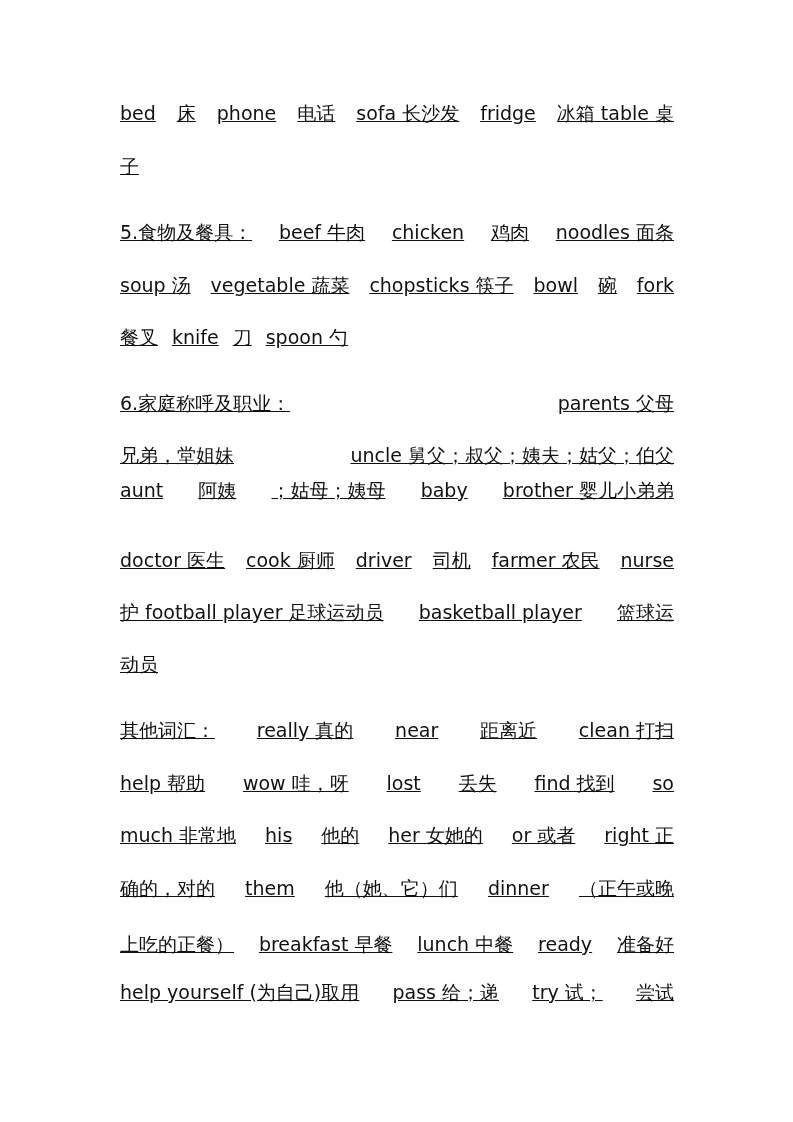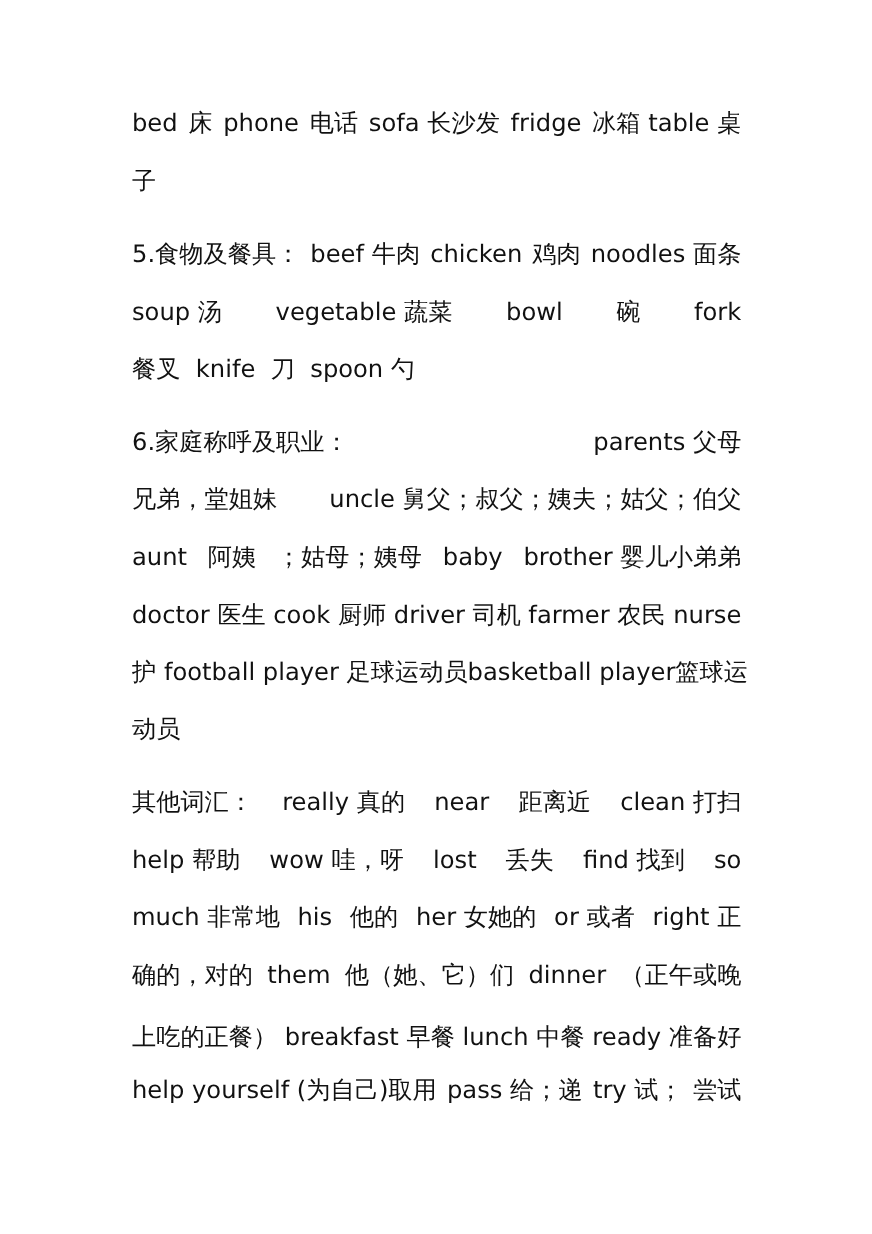--- a/index.html
+++ b/index.html
@@ -1,20 +1,20 @@
 <!DOCTYPE html>
 <html><head>
 <meta charset="utf-8">
 <style>
   html, body { margin: 0; padding: 0; background: #ffffff; }
   body { width: 793px; height: 1122px; position: relative; overflow: hidden;
          font-family: "DejaVu Sans", "Liberation Sans", sans-serif; color: #111111; }
   .page { position: absolute; left: 120px; top: 0; width: 554px; }
   .line { position: absolute; left: 0; width: 554px; height: 28px; line-height: 28px;
-          font-size: 22px; white-space: nowrap; display: flex; justify-content: space-between; }
+          font-size: 19px; white-space: nowrap; display: flex; justify-content: space-between; text-decoration: underline; }
   .line.last { justify-content: flex-start; gap: 14px; }
   .tok { display: inline-block; }
 </style>
 </head>
 <body>
 
 <div class="page" id="page">
     <div class="line" style="top: 99px;">
       <span class="tok">bed</span>
       <span class="tok">床</span>
@@ -30,39 +30,40 @@
     <div class="line" style="top: 218px;">
       <span class="tok">5.食物及餐具：</span>
       <span class="tok">beef 牛肉</span>
       <span class="tok">chicken</span>
       <span class="tok">鸡肉</span>
       <span class="tok">noodles 面条</span>
     </div>
     <div class="line" style="top: 271px;">
       <span class="tok">soup 汤</span>
       <span class="tok">vegetable 蔬菜</span>
+      <span class="tok">chopsticks 筷子</span>
       <span class="tok">bowl</span>
       <span class="tok">碗</span>
       <span class="tok">fork</span>
     </div>
     <div class="line last" style="top: 323px;">
       <span class="tok">餐叉</span>
       <span class="tok">knife</span>
       <span class="tok">刀</span>
       <span class="tok">spoon 勺</span>
     </div>
     <div class="line" style="top: 389px;">
       <span class="tok">6.家庭称呼及职业：</span>
       <span class="tok">parents 父母</span>
     </div>
     <div class="line" style="top: 441px;">
       <span class="tok">兄弟，堂姐妹</span>
       <span class="tok">uncle 舅父；叔父；姨夫；姑父；伯父</span>
     </div>
-    <div class="line" style="top: 494px;">
+    <div class="line" style="top: 476px;">
       <span class="tok">aunt</span>
       <span class="tok">阿姨</span>
       <span class="tok">；姑母；姨母</span>
       <span class="tok">baby</span>
       <span class="tok">brother 婴儿小弟弟</span>
     </div>
     <div class="line" style="top: 546px; justify-content: space-between;">
       <span class="tok">doctor 医生</span>
       <span class="tok">cook 厨师</span>
       <span class="tok">driver</span>

